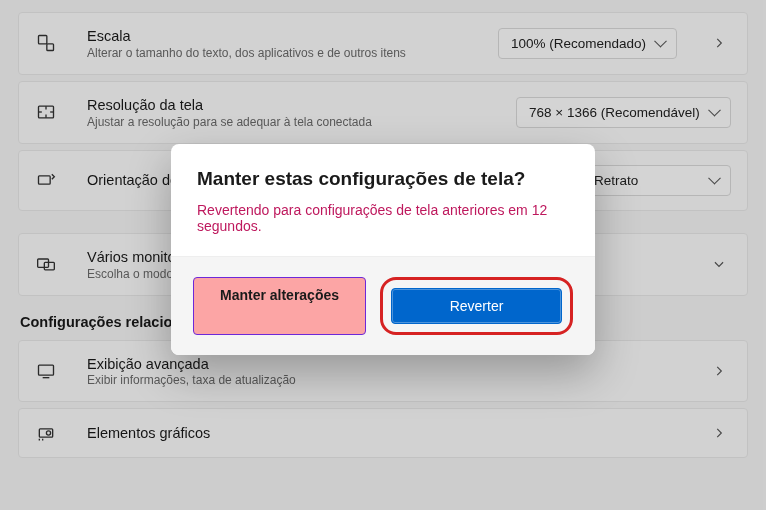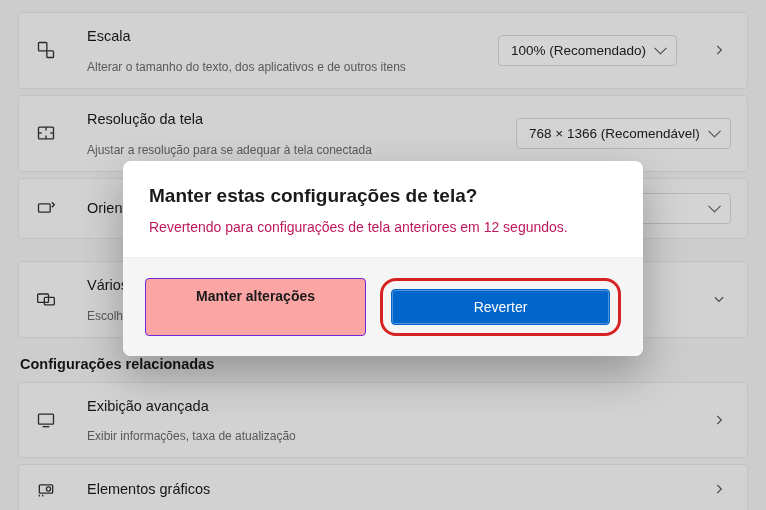--- a/index.html
+++ b/index.html
@@ -15,39 +15,39 @@
       border-radius: 4px;
       padding: 14px 16px;
       margin-bottom: 6px;
       display: flex;
       align-items: center;
       gap: 30px;
     }
     .card .icon { width: 22px; display:flex; align-items:center; justify-content:center; color:#333; flex:0 0 22px; }
     .card .text { flex: 1 1 auto; min-width:0; }
     .card .title { font-size: 14.5px; color: #1a1a1a; line-height:1.3; }
-    .card .sub { font-size: 12px; color: #6a6a6a; margin-top: 14px; }
+    .card .sub { font-size: 12px; color: #6a6a6a; margin-top: 0; }
     .select {
       background: #fdfdfd; border: 1px solid #d9d9d9; border-radius: 4px;
       padding: 7px 30px 7px 12px; font-size: 13.5px; color:#222;
       position:relative; display:inline-flex; align-items:center; min-width:120px;margin-left:22px;
     }
     .select::after {
       content:''; position:absolute; right:11px; top:50%; width:8px; height:8px;
       border-right:1.2px solid #555; border-bottom:1.2px solid #555;
       transform: translateY(-70%) rotate(45deg);
     }
     .chev-right { width:24px; display:flex; align-items:center; justify-content:center; color:#555; flex:0 0 24px;}
     .chev-right svg { width:14px; height:14px; }
     .section-h { font-size:14.5px; color:#1a1a1a; font-weight:600; margin:18px 2px 10px; }
 
     
     .scrim { position:absolute; inset:0; background:rgba(0,0,0,0.16); }
     .dialog {
-      position:absolute; width:520px; left:50%; top:161px; transform:translateX(-50%);
+      position:absolute; width:424px; left:50%; top:144px; transform:translateX(-50%);
       background:#fff; border-radius:8px;
       box-shadow: 0 18px 44px rgba(0,0,0,0.28);
       overflow:hidden;
     }
     .dlg-body { padding: 24px 26px 22px; }
     .dlg-title { font-size: 19px; font-weight:600; color:#1a1a1a; margin-bottom:12px; }
     .dlg-msg { font-size: 14px; color:#be185d; }
     .dlg-foot { background:#f5f5f5; padding: 20px 22px 20px; display:flex; gap:14px; border-top:1px solid #eee;}
     .btn {
       flex:1 1 0; padding:9px 0; font-size:14px; border-radius:4px; text-align:center; cursor:pointer;

